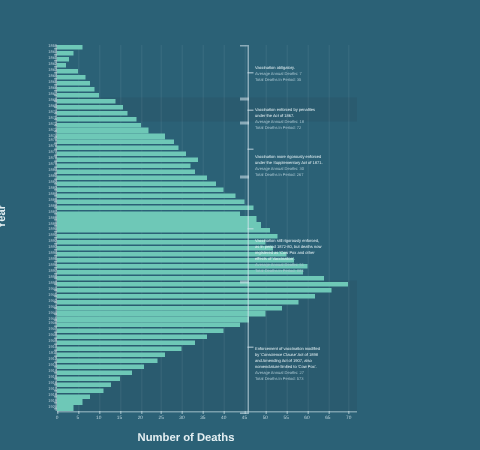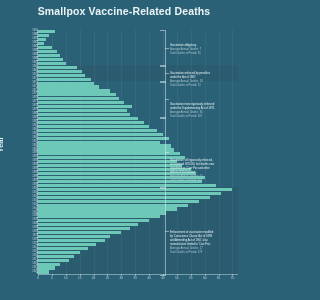--- a/index.html
+++ b/index.html
@@ -116,23 +116,23 @@
     position:absolute;
     width:4px;height:1px;
     background:rgba(215,232,238,.55);
   }
 </style>
 </head>
 <body>
 
 <div id="chart">
 
-  <div class="title">Smallpox Vaccine-Related Deaths</div>
 
   <div class="ylabel">Year</div>
+  <div class="xlabel">Number of Deaths</div>
 
   <div class="yaxis"></div>
   <div class="xaxis"></div>
 
   <div class="plot">
     <div class="bandlayer" id="bandlayer">
         <div class="band" style="top: 35.4194px; height: 15.7419px;"></div>
         <div class="band" style="top: 157.419px; height: 86.5806px;"></div>
       </div>
     <div class="gridlayer" id="gridlayer">

